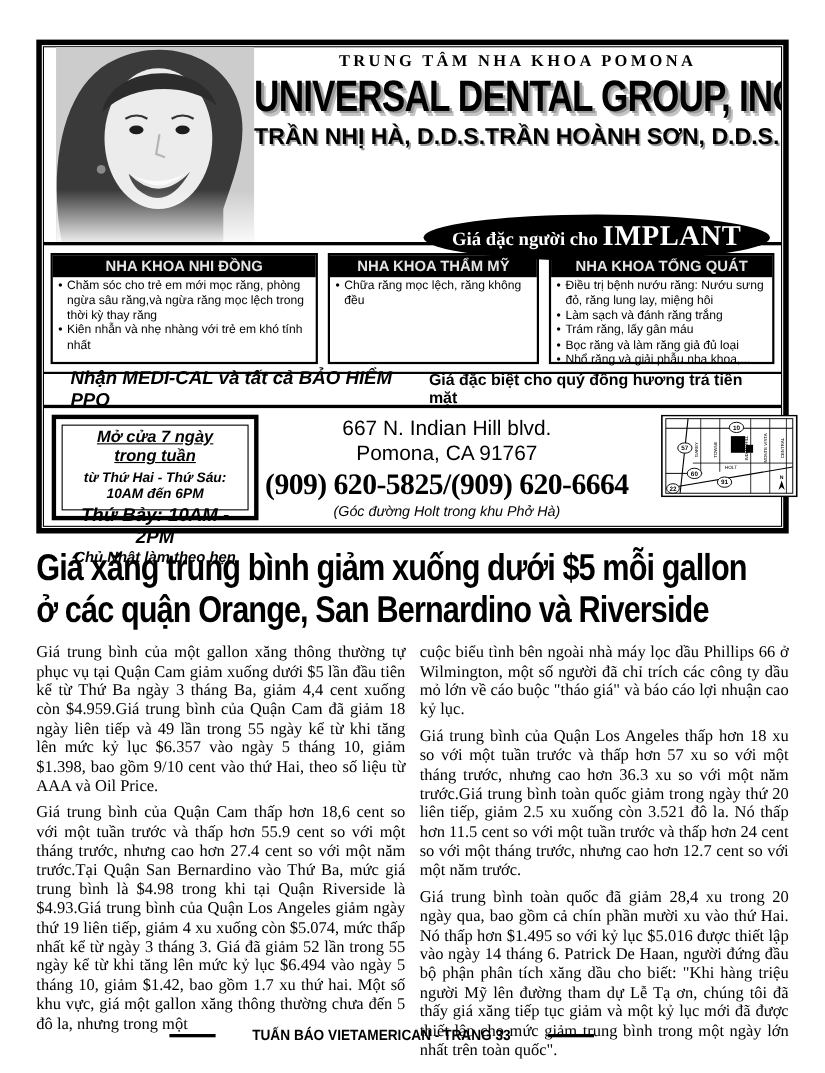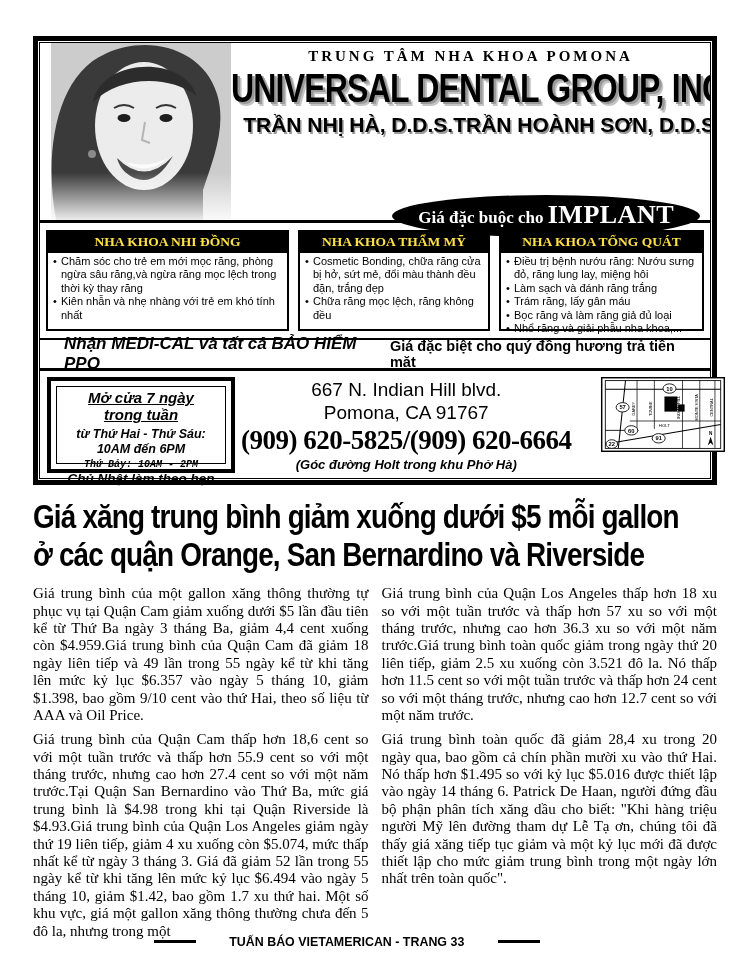--- a/index.html
+++ b/index.html
@@ -11,55 +11,55 @@
   .ad-inner { position:absolute; inset:1px; border:1px solid #000; display:flex; flex-direction:column; }
 
   .ad-top { display:flex; height:187px; border-bottom:3px solid #000; overflow:hidden;padding-left:11px; }
   .photo { width:180px; flex:0 0 180px; background:#d8d8d8; }
   .photo svg { display:block; width:100%; height:100%; }
   .ad-head { flex:1; text-align:center; padding-top:5px; overflow:hidden; }
   .tagline { font-family:"Liberation Serif", serif; font-weight:bold; font-size:15px; letter-spacing:3px; }
   .company-wrap { width:124%; transform:scaleX(0.80); transform-origin:0 0; margin-top:1px; }
   .company { font-size:40px; font-weight:bold; letter-spacing:-1px; white-space:nowrap;
     text-shadow:3px 2px 0 #9a9a9a, 5px 4px 0 #c4c4c4; }
-  .names { display:flex; justify-content:center; font-size:21px; font-weight:bold; margin-top:2px;
-    text-shadow:1.5px 1.5px 0 #9a9a9a; white-space:nowrap;margin-left:23px; }
+  .names { display:flex; justify-content:flex-start; font-size:21px; font-weight:bold; margin-top:2px;
+    text-shadow:1.5px 1.5px 0 #9a9a9a; white-space:nowrap; }
   .cred-row { display:flex; text-align:left; margin-top:4px; font-style:italic; font-size:15px; }
   .cred-col { width:50%; padding-left:38px; }
   .cred-item::before { content:"• "; font-style:normal; }
   .cred-item { margin-bottom:3px; }
   .implant { position:absolute; right:10px; top:152px; background:#000; color:#fff; border-radius:50%;
     padding:5px 26px 7px; white-space:nowrap; font-family:"Liberation Serif", serif; }
   .implant .pre { font-weight:bold; font-size:17px; }
   .implant .big { font-weight:bold; font-size:26px; letter-spacing:0.5px; }
 
   .services { display:flex; gap:9px; padding:7px 6px; border-bottom:2px solid #000; height:117px; }
   .svc { border:2px solid #000; display:flex; flex-direction:column; }
   .svc.w1 { flex:0 0 243px; } .svc.w2 { flex:0 0 192px; } .svc.w3 { flex:1; }
-  .svc-head { background:#000; color:#fde047; font-weight:bold; font-size:13.5px; text-align:center; padding:2px 0 3px;font-family:Liberation Serif, serif; }
+  .svc-head { background:#000; color:#e5e5e5; font-weight:bold; font-size:13.5px; text-align:center; padding:2px 0 3px; }
   .svc-body { padding:2px 3px 0 2px; font-size:11px; line-height:1.22; }
   .li { padding-left:11px; position:relative; }
   .li::before { content:"•"; position:absolute; left:3px; }
 
   .ins-row { display:flex; justify-content:center; align-items:center; padding:3px 12px 4px 24px;
     border-bottom:3px solid #000; height:31px; }
   .ins-left { font-weight:bold; font-style:italic; font-size:17px; }
   .ins-right { font-weight:bold; font-size:14.5px; }
 
   .ad-bottom { display:flex; flex:1; padding:6px 5px 5px 7px; gap:6px; }
   .hours { flex:0 0 188px; border:4px solid #000; padding:5px; height:96px; }
   .hours-in { border:1px solid #000; height:100%; text-align:center; padding-top:2px;
     font-weight:bold; font-style:italic; }
   .h-title { font-size:15px; text-decoration:underline; line-height:1.15; }
   .h-line { font-size:12.5px; line-height:1.2; }
   .addr { flex:1; text-align:center; padding-top:2px; }
   .addr-l { font-size:19px; line-height:1.2; }
   .phone { font-family:"Liberation Serif", serif; font-weight:bold; font-size:27px; margin-top:0;
     white-space:nowrap; letter-spacing:-0.5px; }
-  .note { font-weight:bold; font-style:italic; font-size:13px; margin-top:1px; }
+  .note { font-weight:normal; font-style:italic; font-size:13px; margin-top:1px; }
   .map { flex:0 0 172px; height:75px; }
   .map svg { display:block; width:100%; height:100%; }
 
   
   .article { position:absolute; left:33px; top:497px; width:684px; }
   .hl-wrap { width:122%; transform:scaleX(0.82); transform-origin:0 0; }
   .hl { font-size:34px; font-weight:bold; letter-spacing:-1px; line-height:1.12; white-space:nowrap; }
   .cols { display:flex; gap:13px; margin-top:12px; font-family:"Liberation Serif", serif;
     font-size:15px; line-height:1.16; text-align:justify; }
   .col { width:50%; }
@@ -105,37 +105,36 @@
       <div class="ad-head">
         <div class="tagline">TRUNG TÂM NHA KHOA POMONA</div>
         <div class="company-wrap">
           <div class="company">UNIVERSAL DENTAL GROUP, INC.</div>
         </div>
         <div class="names">
           <span>TRẦN NHỊ HÀ, D.D.S.</span>
           <span>TRẦN HOÀNH SƠN, D.D.S.</span>
         </div>
         <div class="implant">
-          <span class="pre">Giá đặc buộc cho </span><span class="big">IMPLANT</span>
+          <span class="pre">Giá đặc người cho </span><span class="big">IMPLANT</span>
         </div>
       </div>
     </div>
 
     <div class="services">
       <div class="svc w1">
         <div class="svc-head">NHA KHOA NHI ĐỒNG</div>
         <div class="svc-body">
           <div class="li">Chăm sóc cho trẻ em mới mọc răng, phòng ngừa sâu răng,và ngừa răng mọc lệch trong thời kỳ thay răng</div>
           <div class="li">Kiên nhẫn và nhẹ nhàng với trẻ em khó tính nhất</div>
         </div>
       </div>
       <div class="svc w2">
         <div class="svc-head">NHA KHOA THẨM MỸ</div>
         <div class="svc-body">
-          <div class="li">Cosmetic Bonding, chữa răng cửa bị hở, sứt mẻ, đổi màu thành đều đặn, trắng đẹp</div>
           <div class="li">Chữa răng mọc lệch, răng không đều</div>
         </div>
       </div>
       <div class="svc w3">
         <div class="svc-head">NHA KHOA TỔNG QUÁT</div>
         <div class="svc-body">
           <div class="li">Điều trị bệnh nướu răng: Nướu sưng đỏ, răng lung lay, miệng hôi</div>
           <div class="li">Làm sạch và đánh răng trắng</div>
           <div class="li">Trám răng, lấy gân máu</div>
           <div class="li">Bọc răng và làm răng giả đủ loại</div>
@@ -149,21 +148,21 @@
       <span class="ins-right">Giá đặc biệt cho quý đồng hương trả tiền mặt</span>
     </div>
 
     <div class="ad-bottom">
       <div class="hours">
         <div class="hours-in">
           <div class="h-title">Mở cửa 7 ngày</div>
           <div class="h-title">trong tuần</div>
           <div class="h-line" style="margin-top:3px;">từ Thứ Hai - Thứ Sáu:</div>
           <div class="h-line">10AM đến 6PM</div>
-          <div class="h-line" style="font-size:10px;margin-top:2px;font-family:Liberation Mono, monospace;">Thứ Bảy: 10AM - 2PM</div>
+          <div class="h-line" style="font-size:17px;margin-top:2px;">Thứ Bảy: 10AM - 2PM</div>
           <div class="h-line" style="font-size:13.5px;">Chủ Nhật làm theo hẹn</div>
         </div>
       </div>
 
       <div class="addr">
         <div class="addr-l">667 N. Indian Hill blvd.</div>
         <div class="addr-l">Pomona, CA 91767</div>
         <div class="phone">(909) 620-5825/(909) 620-6664</div>
         <div class="note">(Góc đường Holt trong khu Phở Hà)</div>
       </div>
@@ -230,20 +229,21 @@
   <div class="hl-wrap">
     <div class="hl">Giá xăng trung bình giảm xuống dưới $5 mỗi gallon</div>
     <div class="hl">ở các quận Orange, San Bernardino và Riverside</div>
   </div>
   <div class="cols">
     <div class="col">
       <p>Giá trung bình của một gallon xăng thông thường tự phục vụ tại Quận Cam giảm xuống dưới $5 lần đầu tiên kể từ Thứ Ba ngày 3 tháng Ba, giảm 4,4 cent xuống còn $4.959.Giá trung bình của Quận Cam đã giảm 18 ngày liên tiếp và 49 lần trong 55 ngày kể từ khi tăng lên mức kỷ lục $6.357 vào ngày 5 tháng 10, giảm $1.398, bao gồm 9/10 cent vào thứ Hai, theo số liệu từ AAA và Oil Price.</p>
       <p>Giá trung bình của Quận Cam thấp hơn 18,6 cent so với một tuần trước và thấp hơn 55.9 cent so với một tháng trước, nhưng cao hơn 27.4 cent so với một năm trước.Tại Quận San Bernardino vào Thứ Ba, mức giá trung bình là $4.98 trong khi tại Quận Riverside là $4.93.Giá trung bình của Quận Los Angeles giảm ngày thứ 19 liên tiếp, giảm 4 xu xuống còn $5.074, mức thấp nhất kể từ ngày 3 tháng 3.  Giá đã giảm 52 lần trong 55 ngày kể từ khi tăng lên mức kỷ lục $6.494 vào ngày 5 tháng 10, giảm $1.42, bao gồm 1.7 xu thứ hai.  Một số khu vực, giá một gallon xăng thông thường chưa đến 5 đô la, nhưng trong một</p>
     </div>
     <div class="col">
+      <p>cuộc biểu tình bên ngoài nhà máy lọc dầu Phillips 66 ở Wilmington, một số người đã chỉ trích các công ty dầu mỏ lớn về cáo buộc "tháo giá" và báo cáo lợi nhuận cao kỷ lục.</p>
       <p>Giá trung bình của Quận Los Angeles thấp hơn 18 xu so với một tuần trước và thấp hơn 57 xu so với một tháng trước, nhưng cao hơn 36.3 xu so với một năm trước.Giá trung bình toàn quốc giảm trong ngày thứ 20 liên tiếp, giảm 2.5 xu xuống còn 3.521 đô la.  Nó thấp hơn 11.5 cent so với một tuần trước và thấp hơn 24 cent so với một tháng trước, nhưng cao hơn 12.7 cent so với một năm trước.</p>
       <p>Giá trung bình toàn quốc đã giảm 28,4 xu trong 20 ngày qua, bao gồm cả chín phần mười xu vào thứ Hai. Nó thấp hơn $1.495 so với kỷ lục $5.016 được thiết lập vào ngày 14 tháng 6.  Patrick De Haan, người đứng đầu bộ phận phân tích xăng dầu cho biết: "Khi hàng triệu người Mỹ lên đường tham dự Lễ Tạ ơn, chúng tôi đã thấy giá xăng tiếp tục giảm và một kỷ lục mới đã được thiết lập cho mức giảm trung bình trong một ngày lớn nhất trên toàn quốc".</p>
     </div>
   </div>
 </div>
 
 <div class="page-footer">
   <div class="rule"></div>
   <div class="footer-text-wrap">
     <span class="footer-text">TUẤN BÁO VIETAMERICAN - TRANG 33</span>

